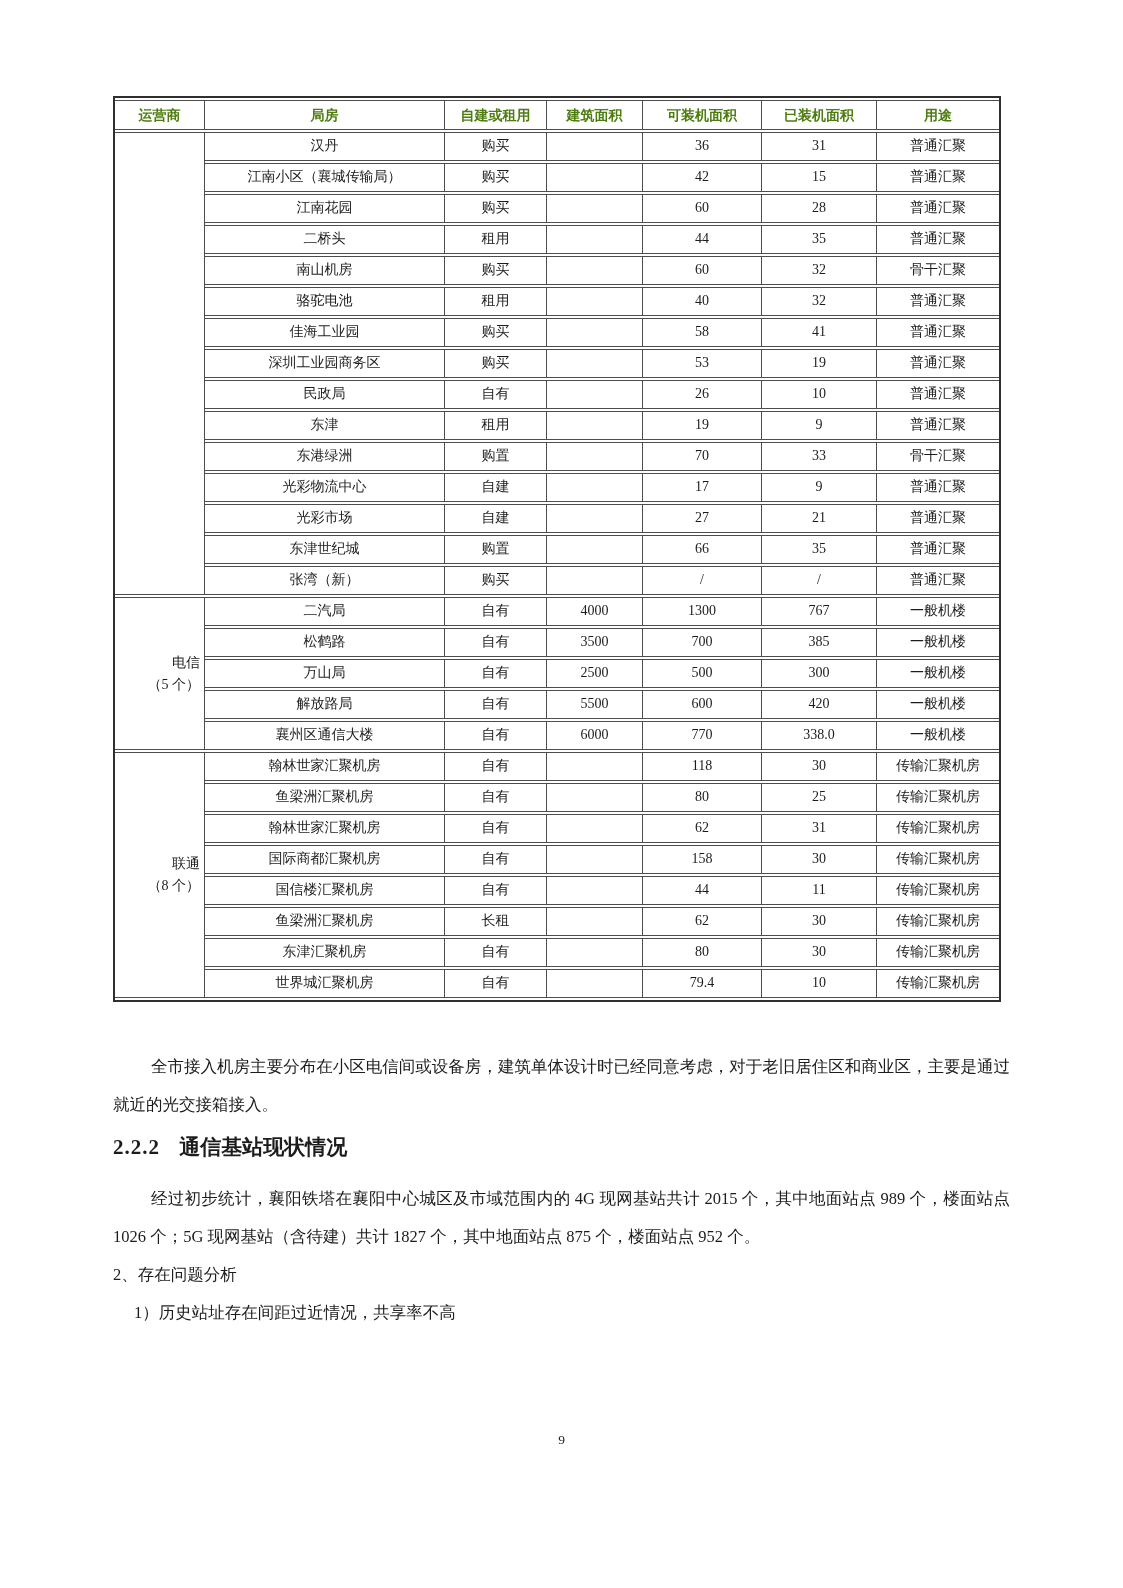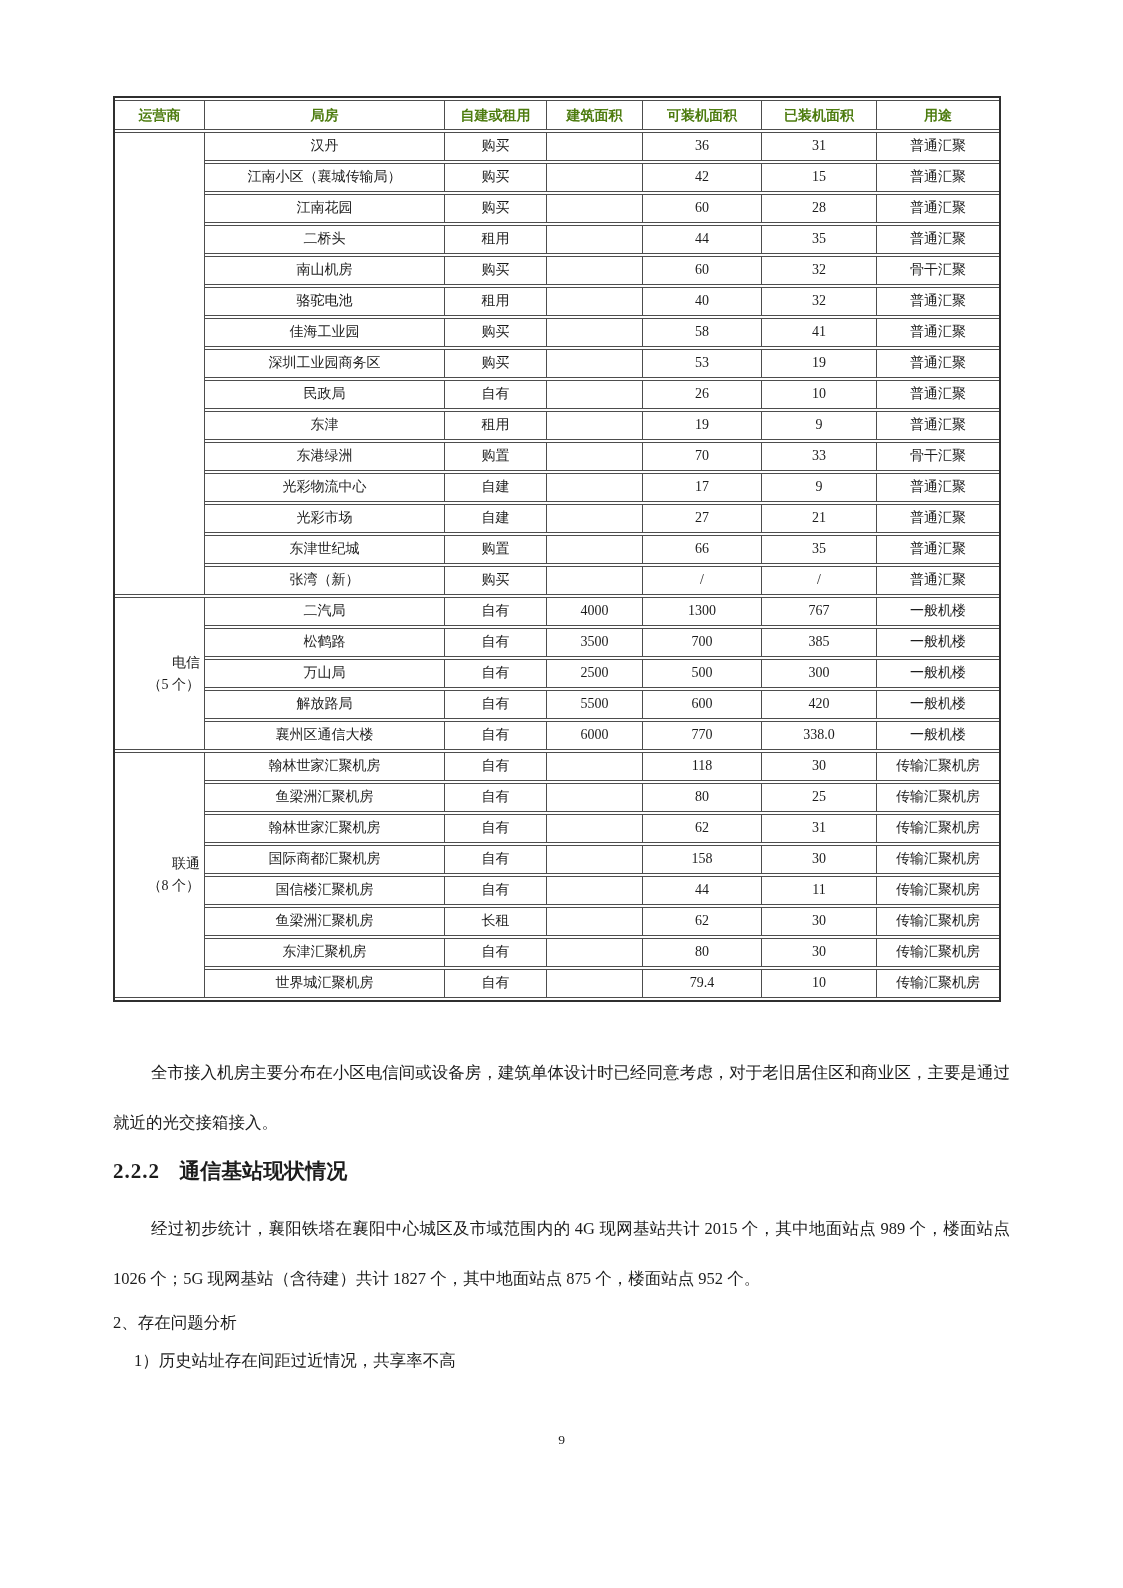--- a/index.html
+++ b/index.html
@@ -48,21 +48,21 @@
     color: #4d7c0f;
   }
   table.facility td { height: 29px; }
   table.facility td.op-cell { line-height: 22px; text-align: right; }
 
   
   .para {
     width: 897px;
     margin: 0;
     font-size: 16.5px;
-    line-height: 50px;
+    line-height: 38px;
     text-align: justify;
     text-indent: 38px;
   }
   .para1 { margin-top: 46px; }
 
   .heading {
     margin: 8px 0 18px 0;
     height: 30px;
     line-height: 30px;
     font-size: 21px;

